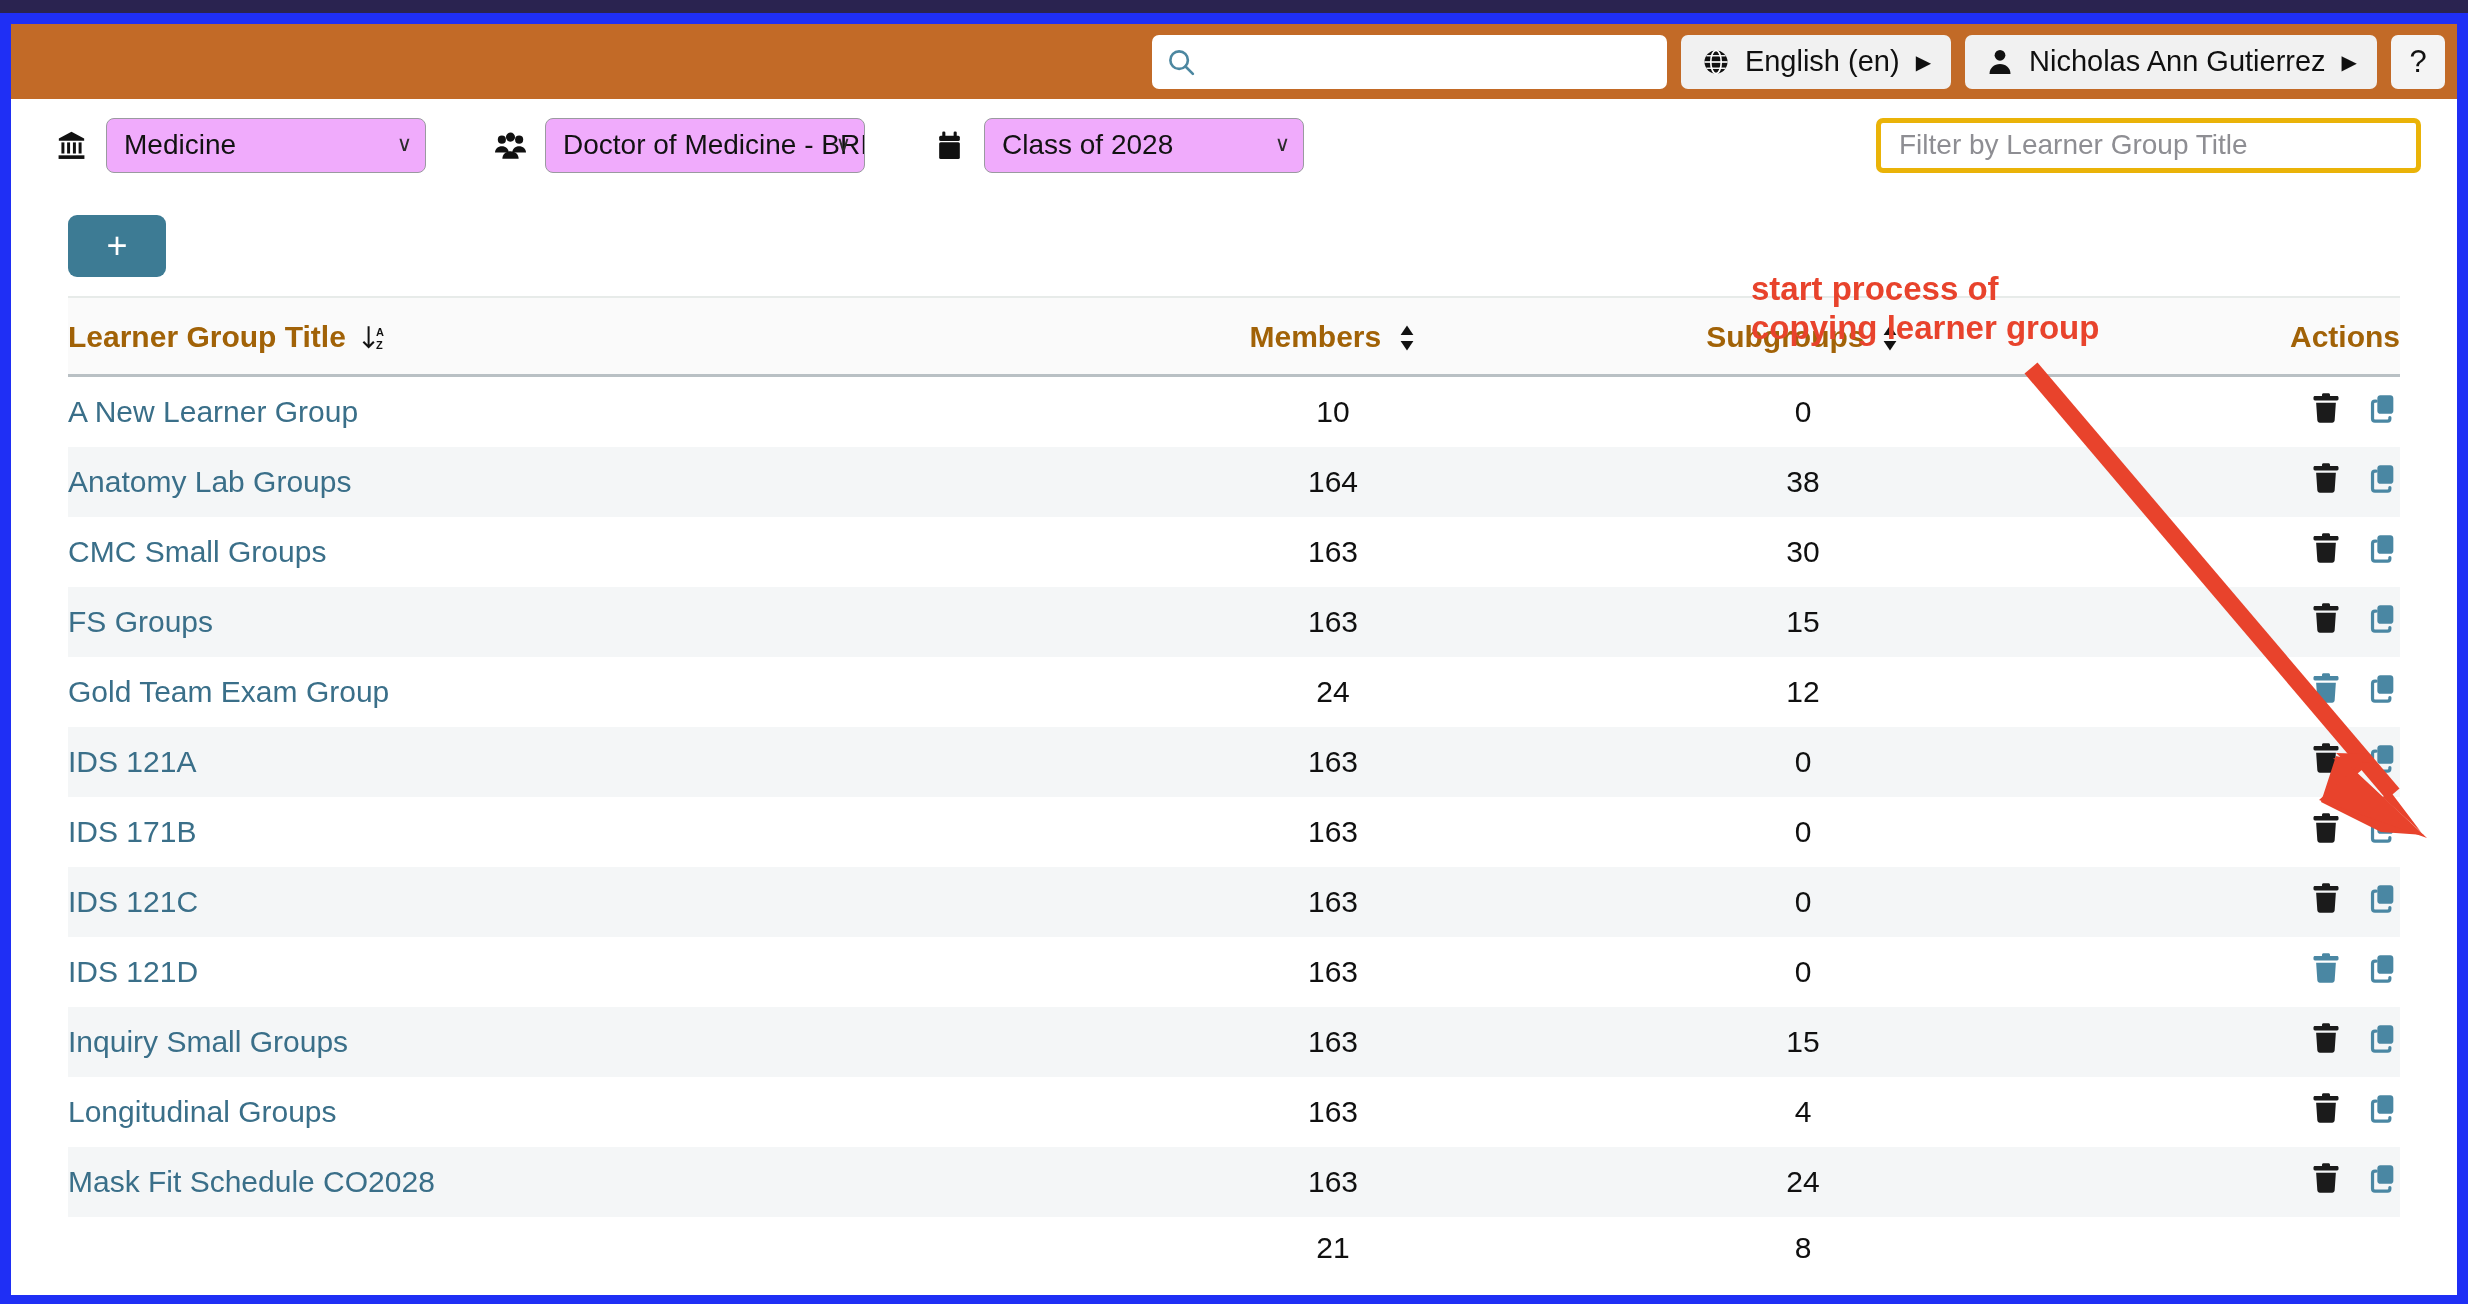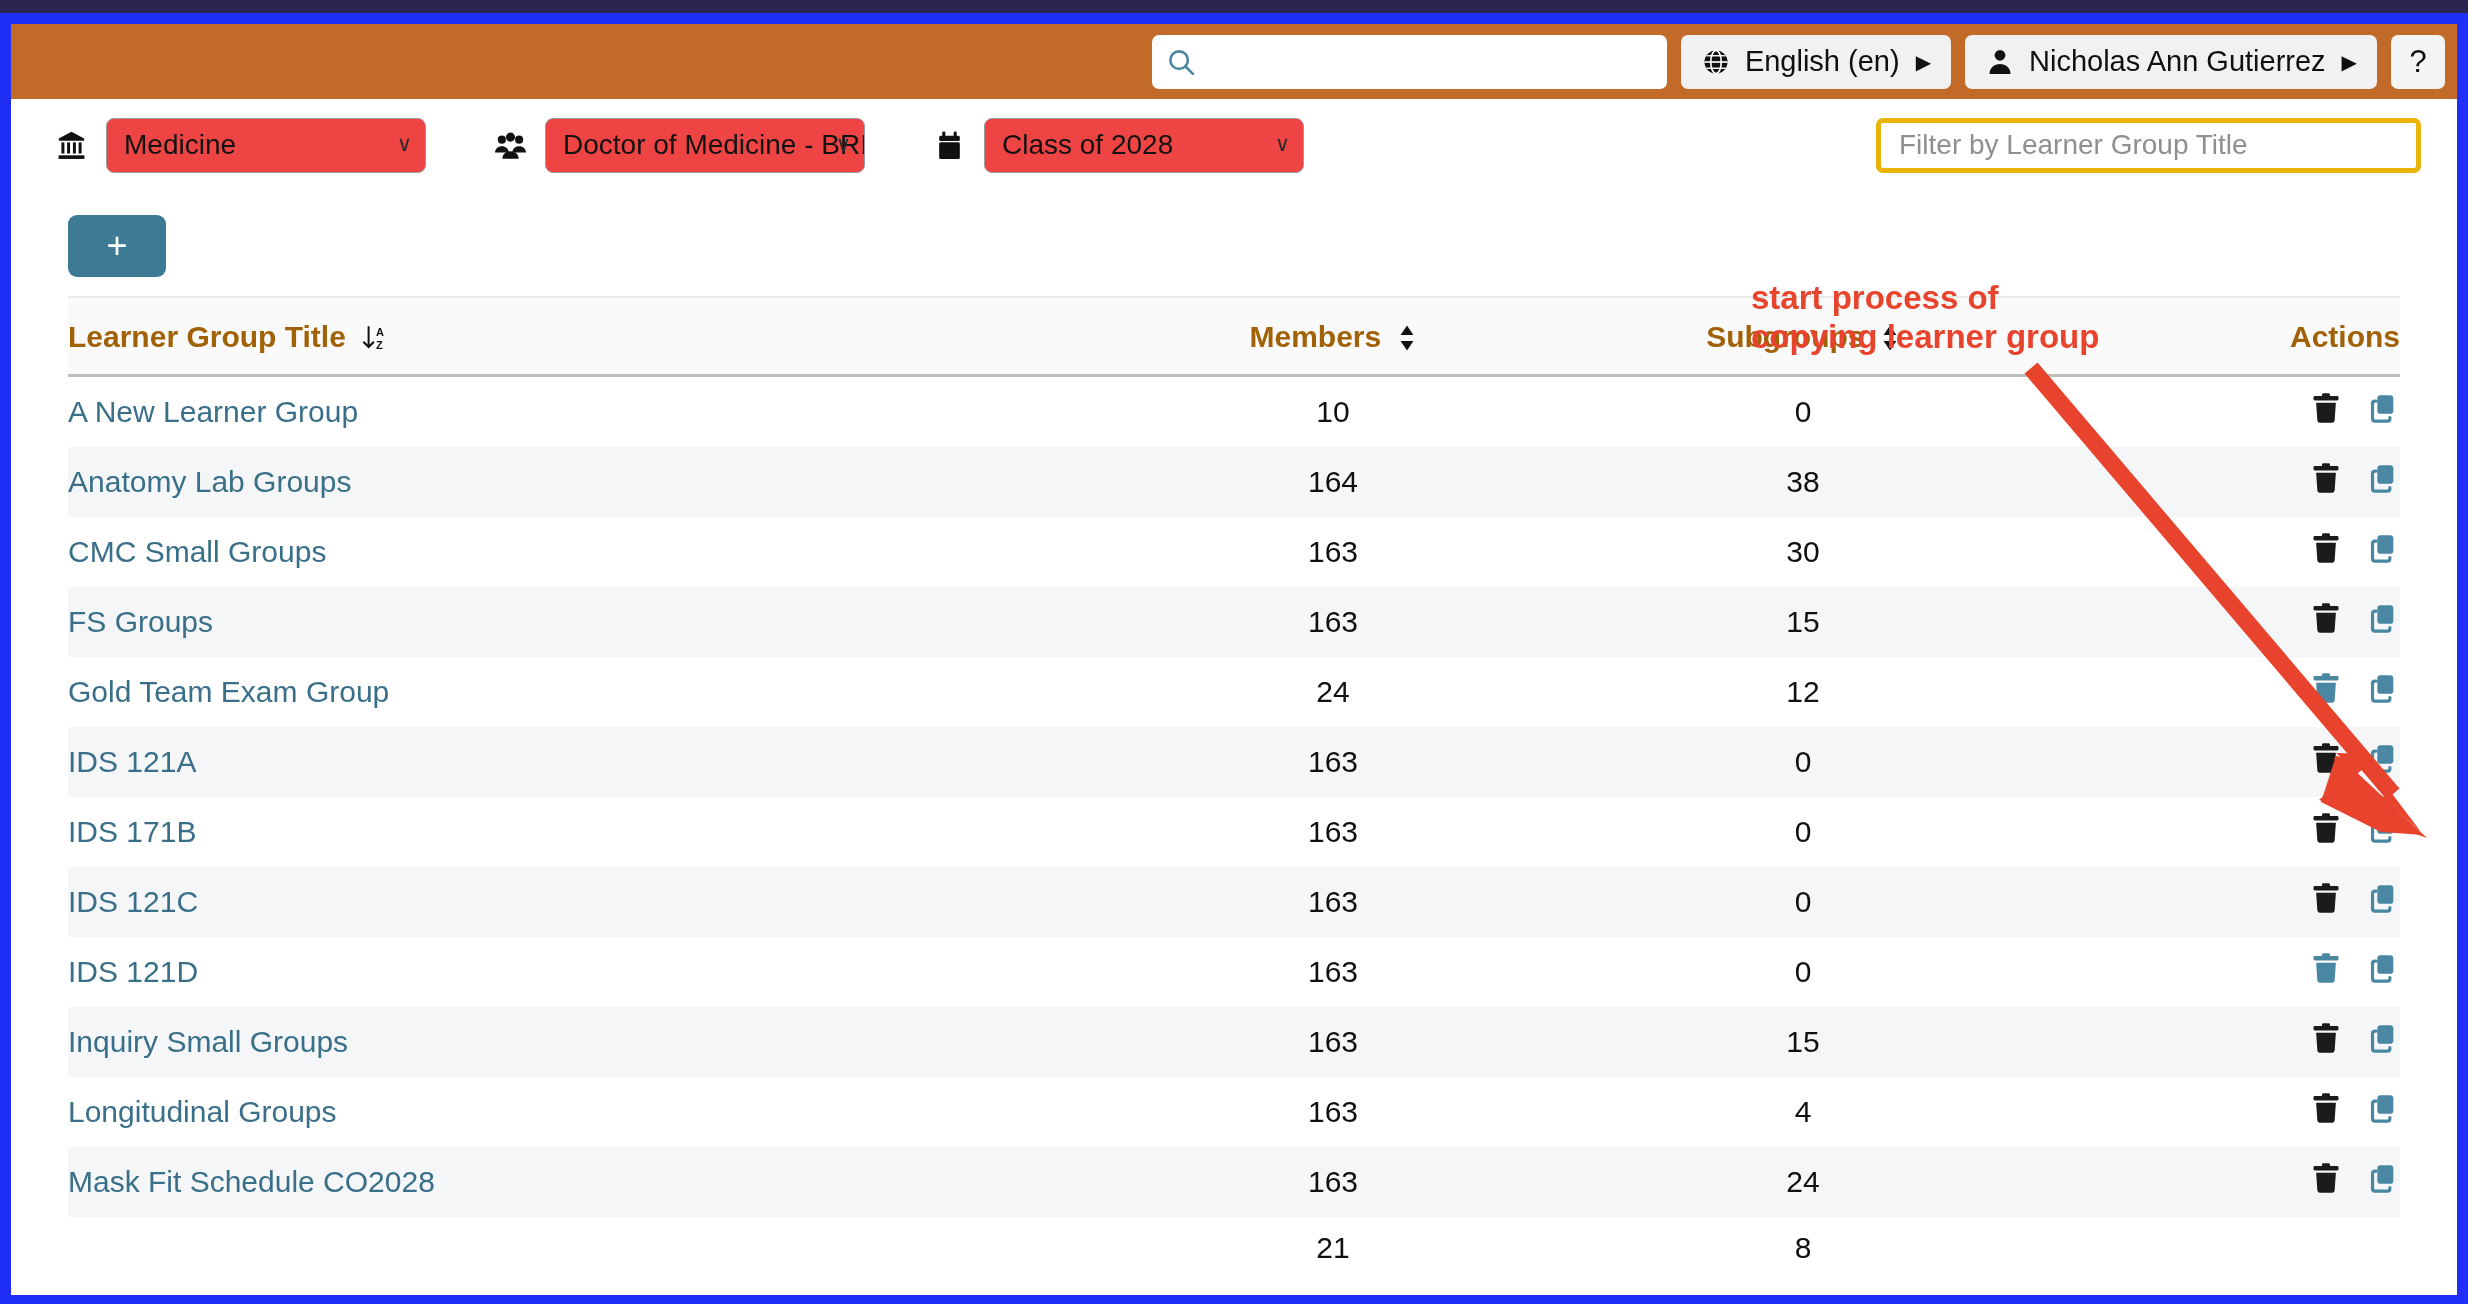--- a/index.html
+++ b/index.html
@@ -125,21 +125,21 @@
     display: flex;
     align-items: center;
     gap: 18px;
     margin-right: 68px;
   }
   .filter-group .ico { width: 33px; height: 31px; display: block; flex: 0 0 auto; }
 
   .select-box {
     position: relative;
     height: 55px;
-    background: #ef4444;
+    background: #f0abfc;
     border: 1px solid #9a9aa0;
     border-radius: 8px;
     display: flex;
     align-items: center;
     padding: 0 40px 0 17px;
     font-size: 28px;
     color: #121212;
     white-space: nowrap;
     overflow: hidden;
     cursor: pointer;
@@ -252,21 +252,21 @@
     display: inline-block;
     vertical-align: middle;
     margin-left: 26px;
     cursor: pointer;
   }
 
   
   #annot-text {
     position: absolute;
     left: 1740px;
-    top: 255px;
+    top: 246px;
     width: 480px;
     font-size: 33px;
     font-weight: bold;
     line-height: 1.18;
     color: #e8432c;
     pointer-events: none;
   }
   #annot-arrow {
     position: absolute;
     left: 1930px;

